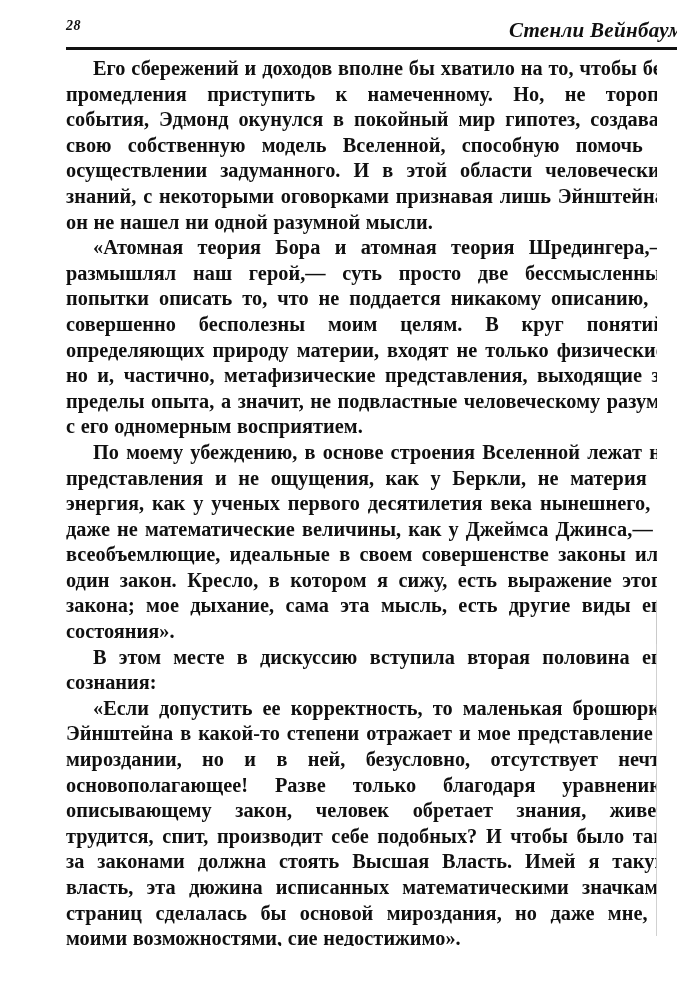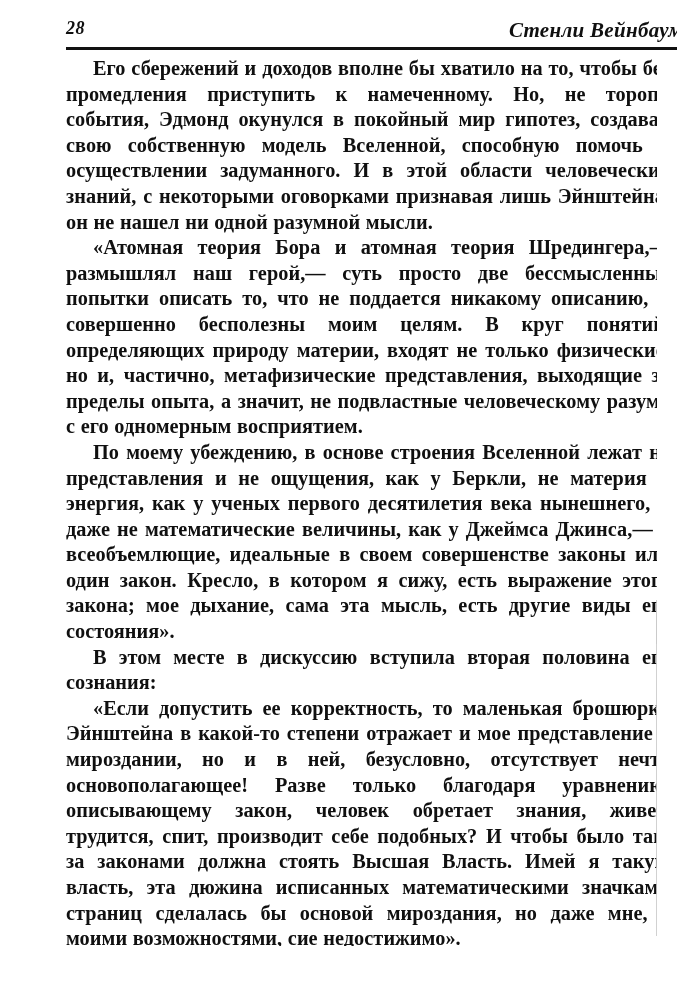--- a/index.html
+++ b/index.html
@@ -24,21 +24,21 @@
     left: 66px;
     top: 18px;
     width: 611px;
     height: 26px;
   }
 
   .folio {
     position: absolute;
     left: 0;
     top: 0;
-    font-size: 18px;
+    font-size: 14px;
     font-weight: bold;
     font-style: italic;
     letter-spacing: 0.5px;
   }
 
   .author {
     position: absolute;
     right: 0;
     top: 0;
     font-size: 21px;

